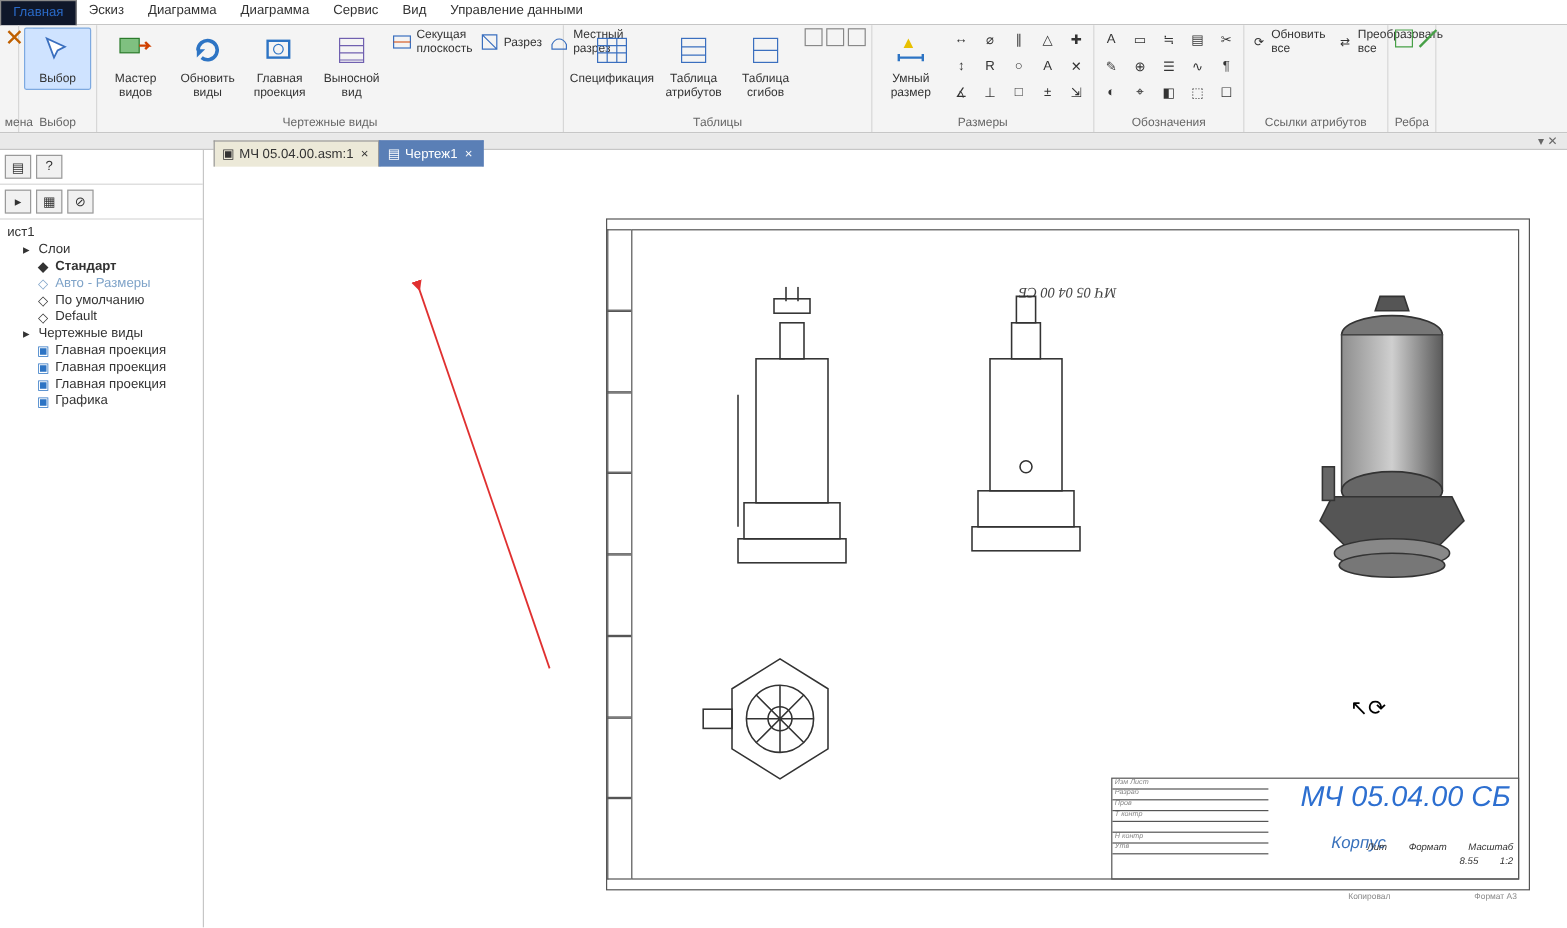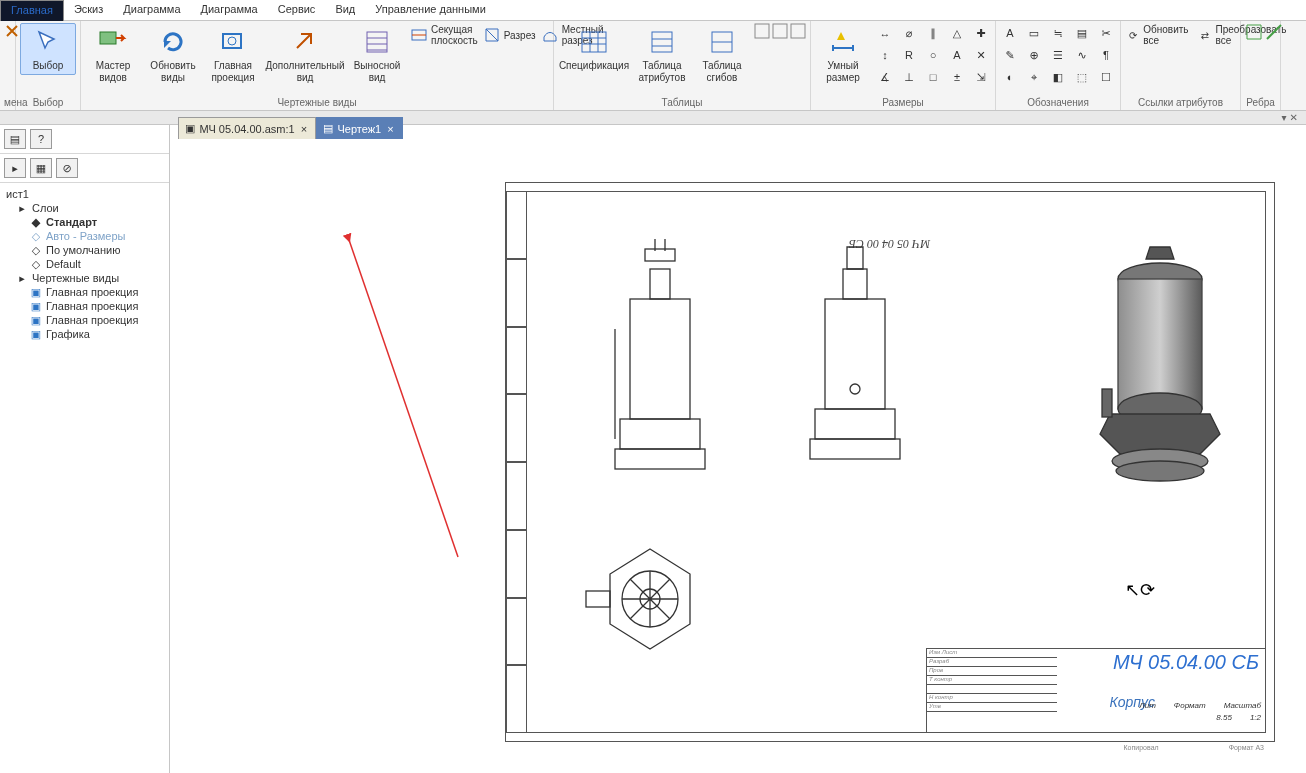--- a/index.html
+++ b/index.html
@@ -46,21 +46,21 @@
   .dot { width:12px; height:12px; display:inline-flex; align-items:center; justify-content:center; }
 
   
   .canvas { position:absolute; left:170px; top:139px; right:0; bottom:0; background:#fff; }
   .sheet  { position:absolute; left:335px; top:43px; width:770px; height:560px; border:1px solid #555; background:#fff; }
   .sheet .inner { position:absolute; left:20px; top:8px; right:8px; bottom:8px; border:1px solid #555; }
   .sheet .margin-blocks { position:absolute; left:0; top:8px; width:20px; bottom:8px; display:flex; flex-direction:column; }
   .sheet .margin-blocks div { flex:1; border:1px solid #555; border-right:none; }
   .title-text-top { position:absolute; left:343px; top:55px; font:italic 12px/1 "Times New Roman",serif; transform:scale(-1,-1); color:#444; }
   .title-block { position:absolute; right:8px; bottom:8px; border:1px solid #555; width:340px; height:85px; font-family:"Times New Roman",serif; font-style:italic; }
-  .tb-num { position:absolute; right:6px; top:2px; font-size:20px; color:#2d6fd0; }
+  .tb-num { position:absolute; right:6px; top:2px; font-size:24px; color:#2d6fd0; }
   .tb-name{ position:absolute; right:110px; top:30px; font-size:14px; color:#3a72bc;margin-top:15px;}
   .tb-grid{ position:absolute; left:0; top:0; width:130px; height:100%; }
   .tb-grid div{ border-bottom:1px solid #555; height:9px; font-size:6px; padding-left:2px; color:#888;}
   .tb-small{ position:absolute; right:4px; bottom:22px; font-size:8px; display:flex; gap:18px; }
   .tb-foot { position:absolute; bottom:-10px; right:10px; font-size:7px; display:flex; gap:70px; color:#888;}
 
   
   .float-tools { position:absolute; left:533px; top:182px; height:28px; background:#f3f3f3; border:1px solid #999; display:flex; align-items:center; padding:1px; gap:2px; }
   .ft { width:24px; height:24px; border:1px solid #bbb; background:#fdfdfd; display:flex; align-items:center; justify-content:center; }
   .ft.active { background:#ffda7a; border-color:#d48e00; }
@@ -152,28 +152,20 @@
         <span>Обновить виды</span>
       </div>
       <div class="big-btn">
         <span class="ico">
             <svg width="28" height="28">
               <rect x="4" y="6" width="18" height="14" fill="none" stroke="#2d74c4" stroke-width="2"></rect>
               <circle cx="13" cy="13" r="4" fill="none" stroke="#2d74c4"></circle>
             </svg>
           </span>
         <span>Главная проекция</span>
-      </div>
-      <div class="big-btn" style="width:80px">
-        <span class="ico">
-            <svg width="28" height="28">
-              <path d="M6 20 L20 6 M10 6h10v10" fill="none" stroke="#c05000" stroke-width="2"></path>
-            </svg>
-          </span>
-        <span>Дополнительный вид</span>
       </div>
       <div class="big-btn">
         <span class="ico">
             <svg width="26" height="26">
               <rect x="3" y="3" width="20" height="20" fill="none" stroke="#7060b0"></rect>
               <path d="M3 9l20 0M3 15l20 0M3 21l20 0" stroke="#7060b0"></path>
             </svg>
           </span>
         <span>Выносной вид</span>
       </div>

